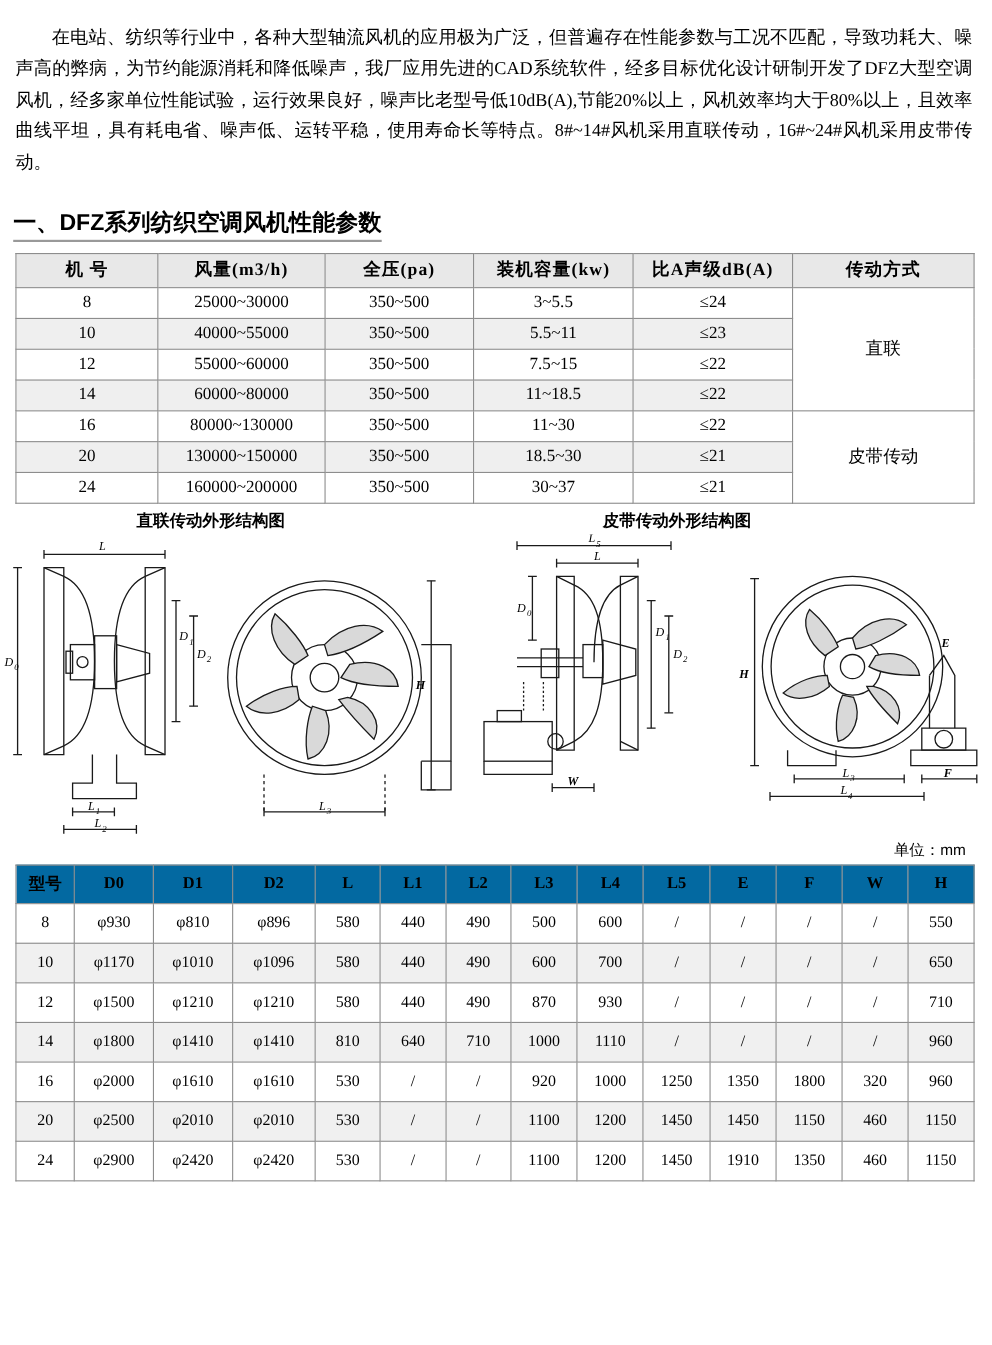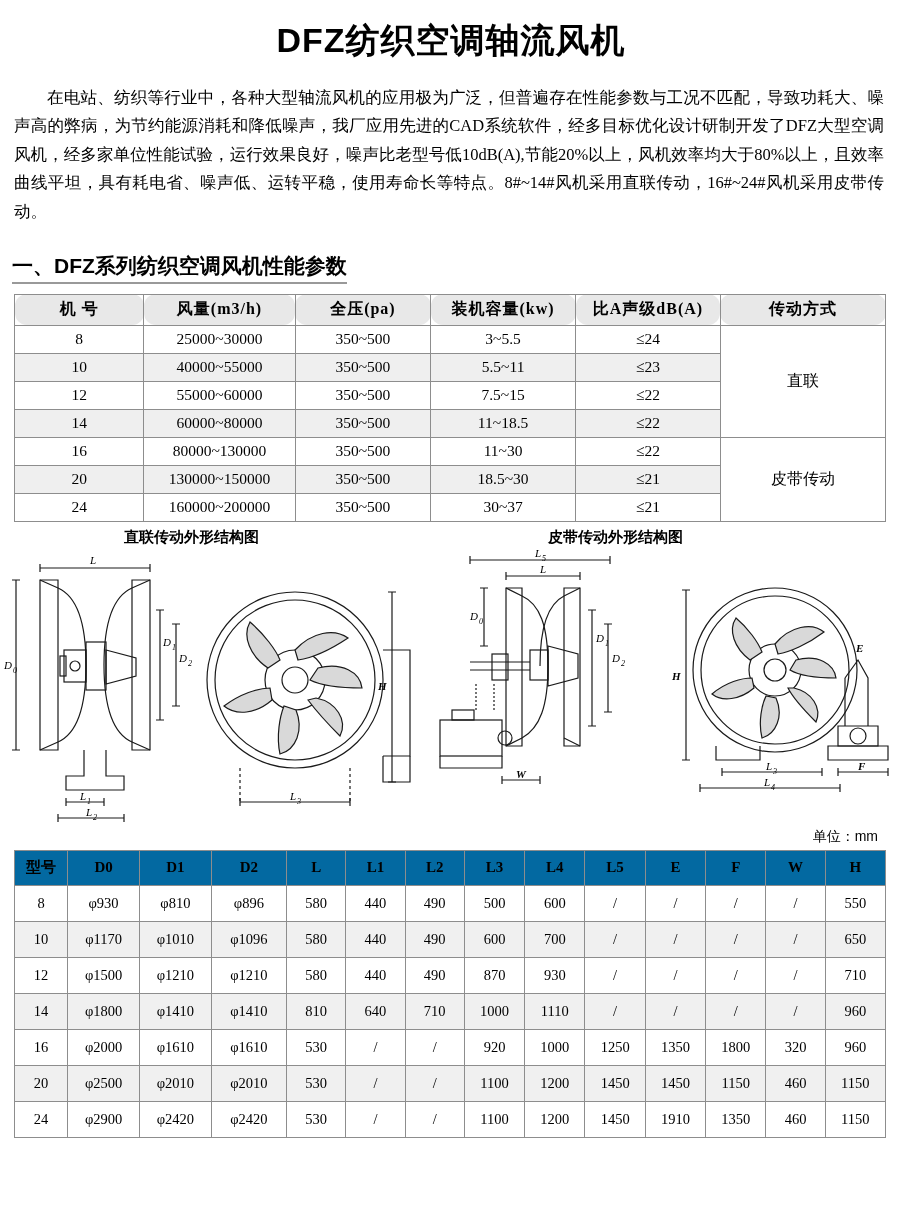--- a/index.html
+++ b/index.html
@@ -58,21 +58,20 @@
     padding:2px 1px;
   }
   
   .perf{font-size:15.5px;}
   .perf thead td{
     background:#e8e8e8;
     font-weight:bold;
     font-size:16px;
     height:26px;
     letter-spacing:1px;
-    border-radius:12px;
   }
   .perf tbody td{height:23px;}
   .perf tbody tr.shade td{background:#efefef;}
   .perf td.drive{font-size:16px;}
 
   
   .draw-wrap{position:relative;width:902px;height:300px;margin-top:6px;padding-left:24px;}
   .draw-caption{
     position:absolute;
     font-family:"Liberation Sans", sans-serif;
@@ -99,21 +98,20 @@
     font-size:15px;
   }
   .dims tbody td{height:31px;}
   .dims tbody tr.shade td{background:#f0f0f0;}
 </style>
 </head>
 <body>
 
 <div class="page">
 
-  <h1 class="title">DFZ纺织空调轴流风机</h1>
 
   <p class="intro">在电站、纺织等行业中，各种大型轴流风机的应用极为广泛，但普遍存在性能参数与工况不匹配，导致功耗大、噪声高的弊病，为节约能源消耗和降低噪声，我厂应用先进的CAD系统软件，经多目标优化设计研制开发了DFZ大型空调风机，经多家单位性能试验，运行效果良好，噪声比老型号低10dB(A),节能20%以上，风机效率均大于80%以上，且效率曲线平坦，具有耗电省、噪声低、运转平稳，使用寿命长等特点。8#~14#风机采用直联传动，16#~24#风机采用皮带传动。</p>
 
   <div class="section-head-wrap">
     <div class="section-head">一、DFZ系列纺织空调风机性能参数</div>
   </div>
 
   <table class="perf">
     <thead>
       <tr>

